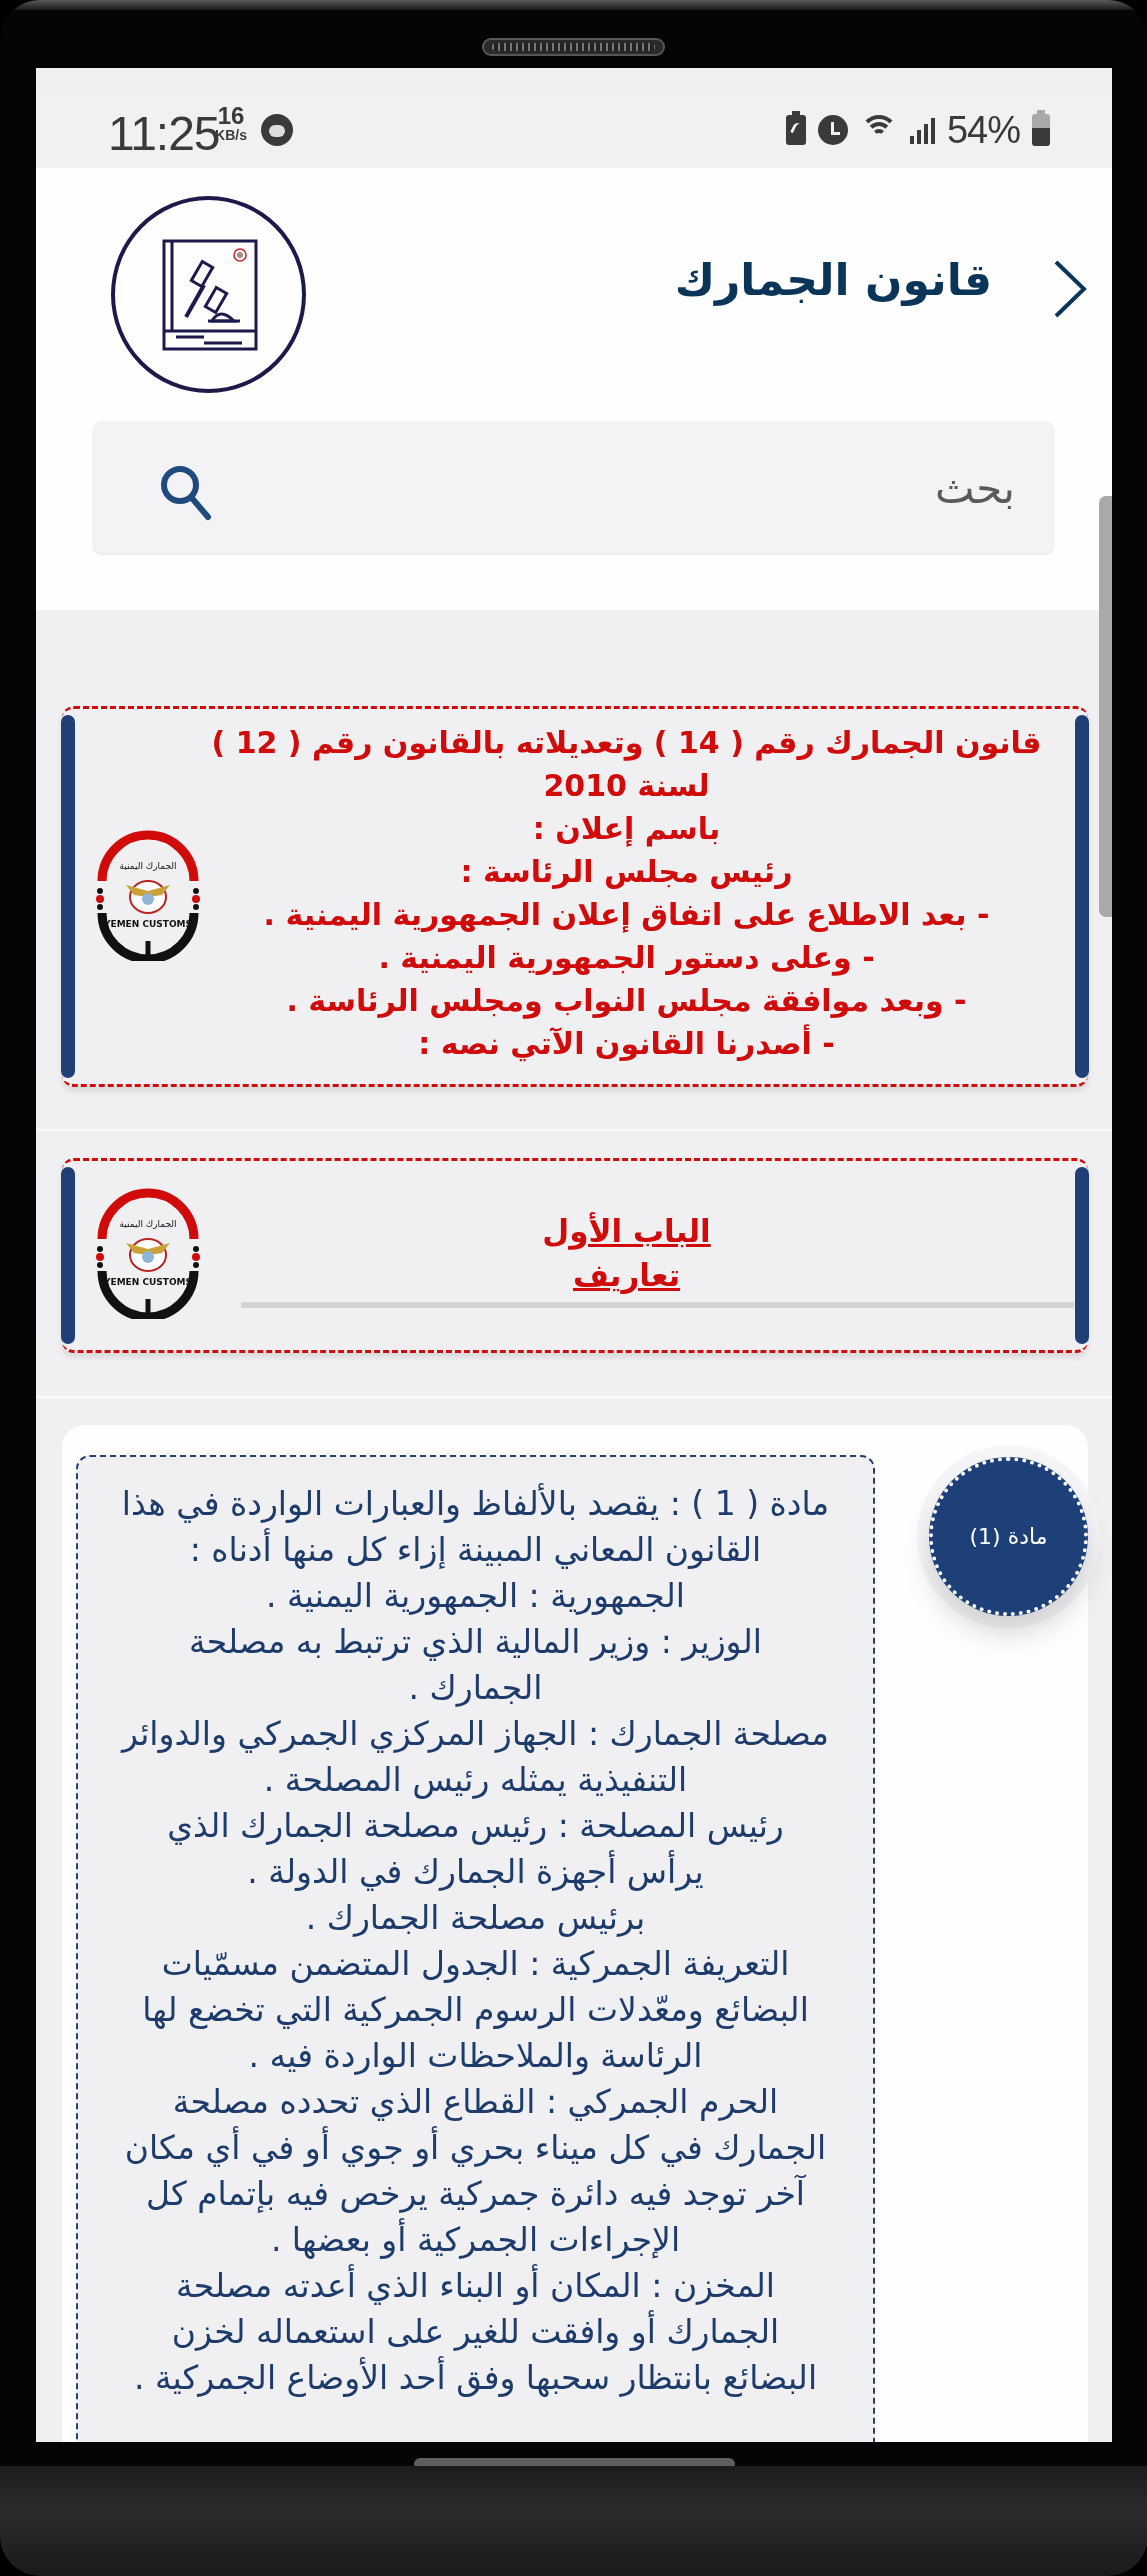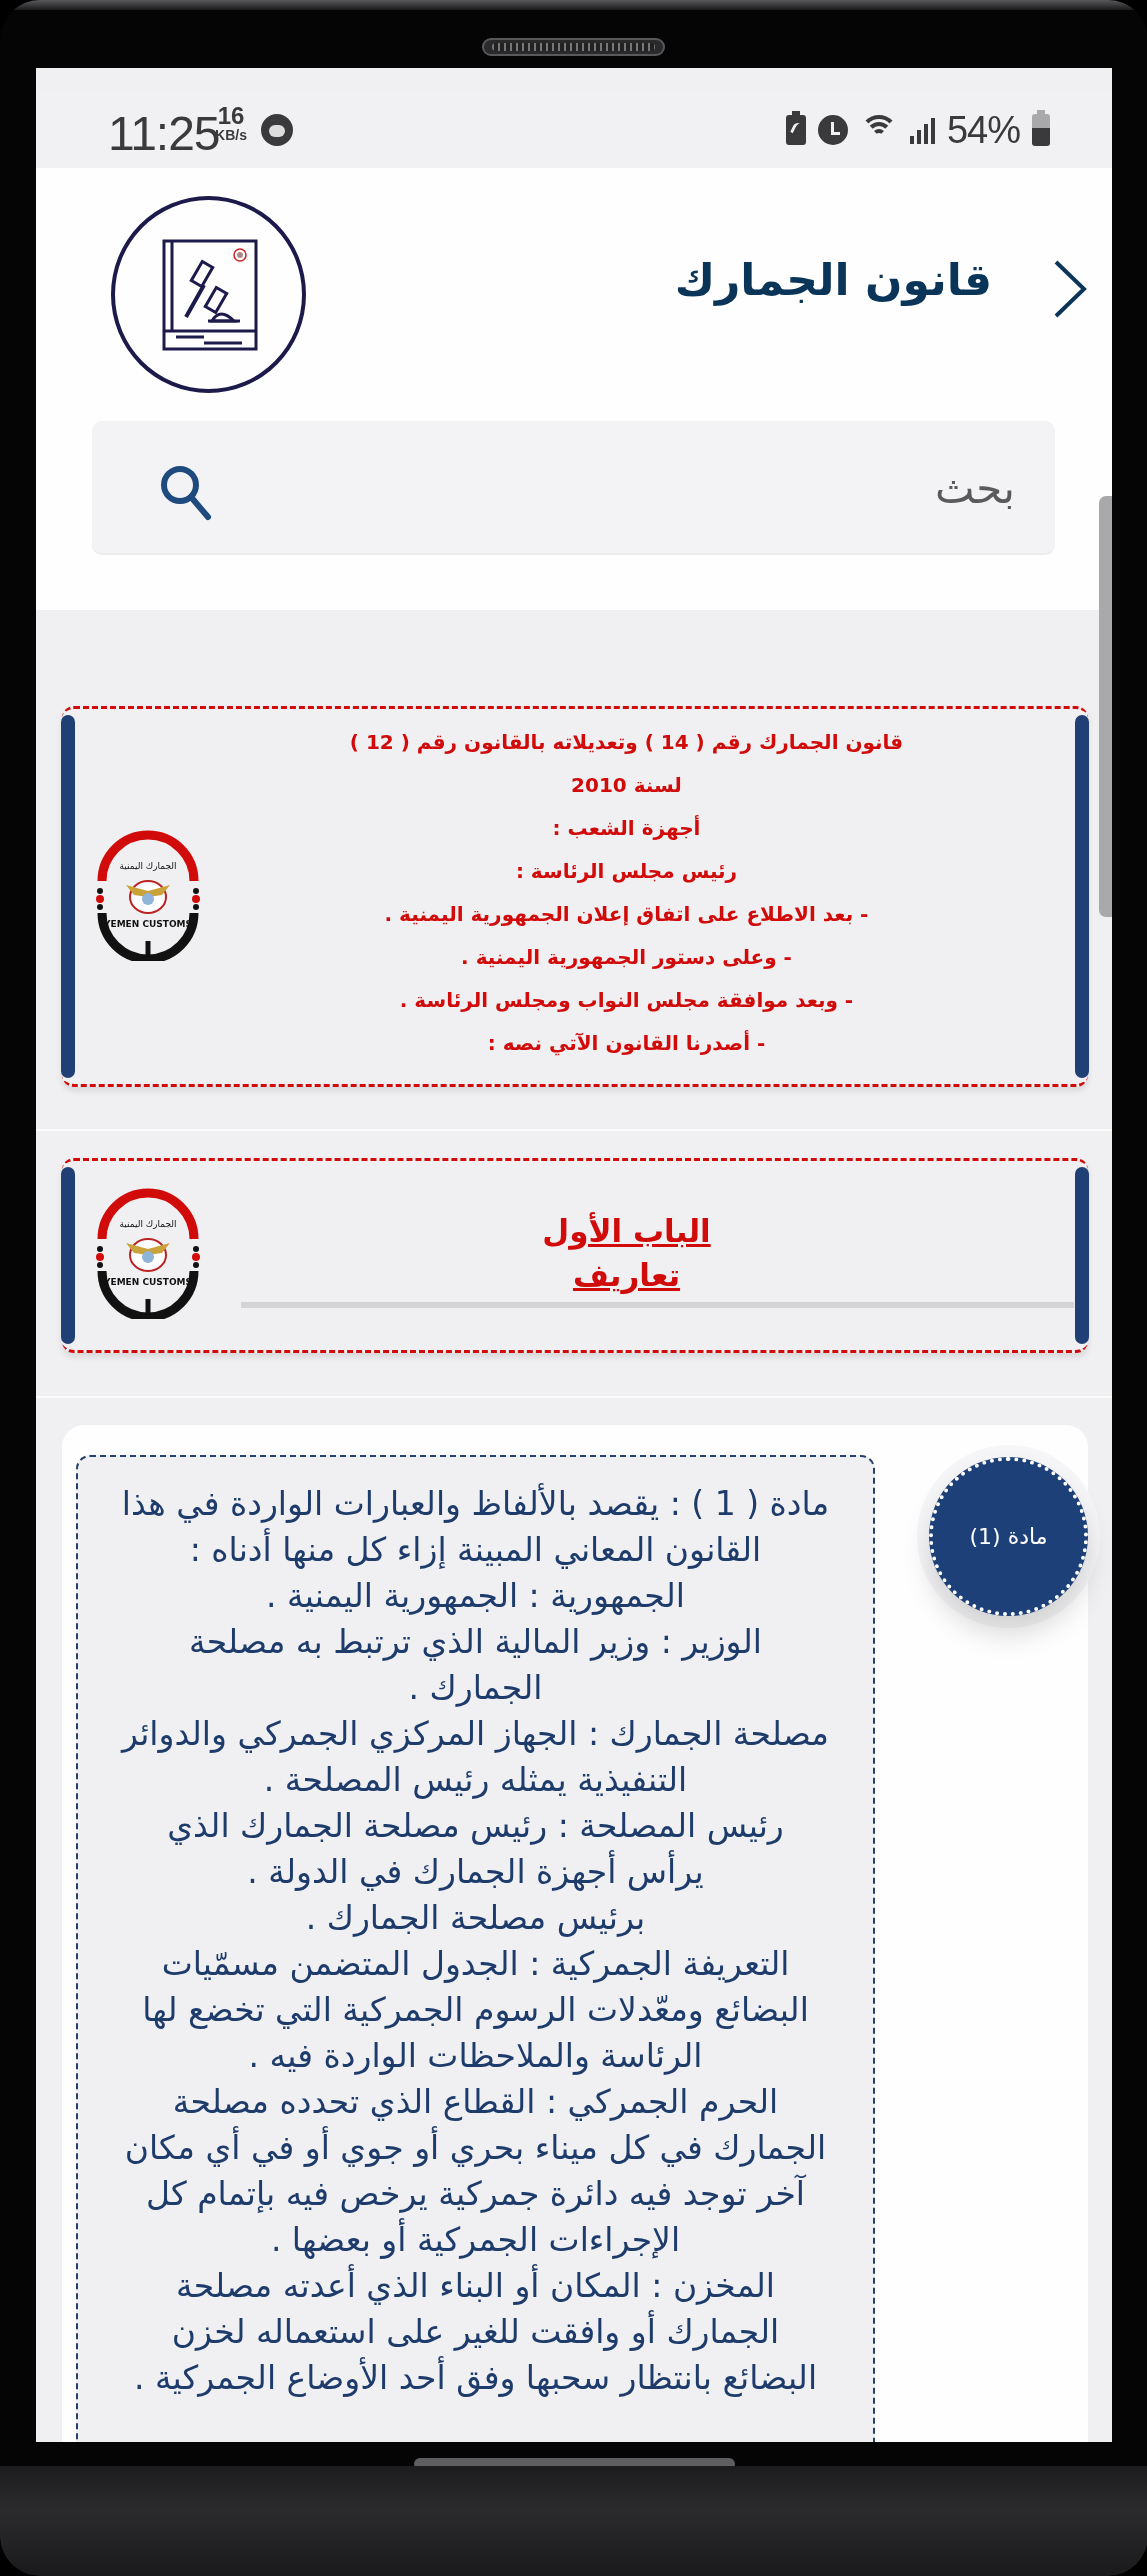--- a/index.html
+++ b/index.html
@@ -158,24 +158,24 @@
             <circle cx="8" cy="78" r="3" fill="#111"></circle>
           <circle cx="104" cy="62" r="3" fill="#111"></circle>
             <circle cx="104" cy="70" r="4" fill="#d10a0a"></circle>
             <circle cx="104" cy="78" r="3" fill="#111"></circle>
           <ellipse cx="56" cy="68" rx="18" ry="16" fill="#fff" stroke="#b22" stroke-width="2"></ellipse>
           <path d="M34 56 L56 62 L78 56 L70 66 L56 68 L42 66 Z" fill="#c9a23a"></path>
           <circle cx="56" cy="70" r="6" fill="#8fb4d8"></circle>
           <text x="56" y="40" font-size="9" text-anchor="middle" fill="#111">الجمارك اليمنية</text>
           <text x="56" y="98" font-size="9" text-anchor="middle" fill="#111" font-family="DejaVu Sans, sans-serif" font-weight="bold">YEMEN CUSTOMS</text>
         </svg>
-        <div class="chapter-text" style="top:12px; font-size:20px; line-height:43px;">
+        <div class="chapter-text" style="top:12px; font-size:30px; line-height:43px;">
           <span class="line">قانون الجمارك رقم ( 14 ) وتعديلاته بالقانون رقم ( 12 )</span>
           <span class="line">لسنة 2010</span>
-          <span class="line">أجهزة الشعب :</span>
+          <span class="line">باسم إعلان :</span>
           <span class="line">رئيس مجلس الرئاسة :</span>
           <span class="line">-      بعد الاطلاع على اتفاق إعلان الجمهورية اليمنية .</span>
           <span class="line">-      وعلى دستور الجمهورية اليمنية .</span>
           <span class="line">-      وبعد موافقة مجلس النواب ومجلس الرئاسة .</span>
           <span class="line">-      أصدرنا القانون الآتي نصه :</span>
         </div>
       </div>
 
       <div class="divider" style="top:519px;"></div>
 

